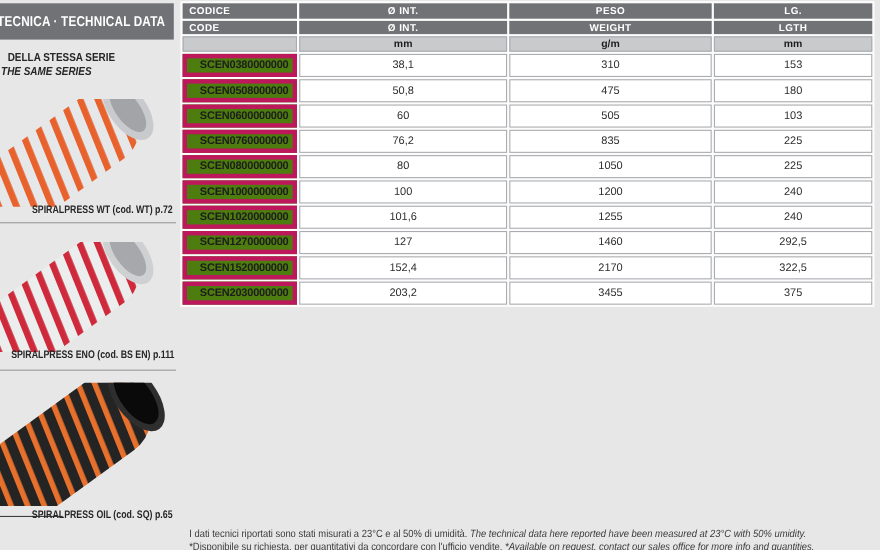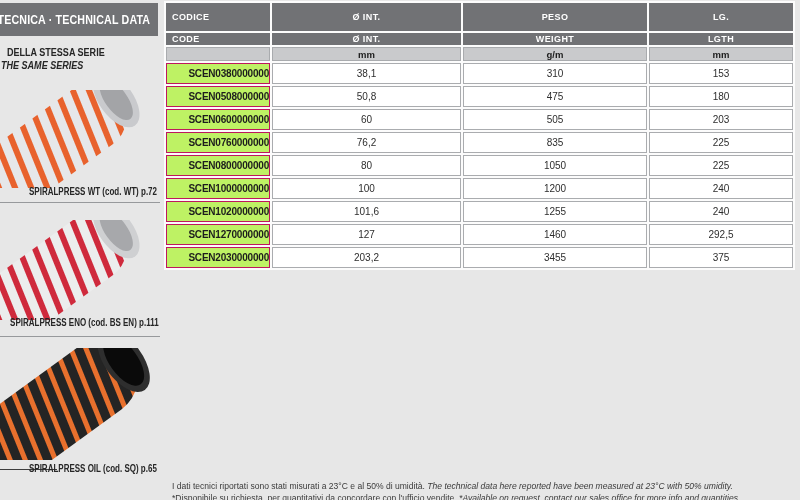--- a/index.html
+++ b/index.html
@@ -64,32 +64,32 @@
   table.tbl {
     border-collapse:separate; border-spacing:2px;
     background:#fcfcfc; table-layout:fixed;
   }
   col.c-code { width:104px; }
   col.c-diam { width:189px; }
   col.c-peso { width:184px; }
   col.c-lg   { width:144px; }
   th.dark {
     background:#717275; color:#fff; font-size:9px; font-weight:bold;
-    letter-spacing:0.4px; text-align:center; height:28px;
+    letter-spacing:0.4px; text-align:center; height:14px;
   }
   tr.hdr2 th.dark { height:12px; }
   th.dark.first { text-align:left; padding-left:6px; }
   th.unit {
     background:#c9cacc; color:#1d1d1d; font-size:9.5px; font-weight:bold;
     text-align:center; height:14px; border:1px solid #a9abae;margin-top:36px;
   }
   td.code {
-    background:#bef264; color:#1d1d1d; font-weight:bold; font-size:10px;
-    text-align:right; padding-left:8px; height:21px;
-    border:1px solid #be185d; letter-spacing:-0.2px; white-space:nowrap;
+    background:#4d7c0f; color:#1d1d1d; font-weight:bold; font-size:10px;
+    text-align:center; padding-left:8px; height:21px;
+    border:4px solid #be185d; letter-spacing:-0.2px; white-space:nowrap;
   }
   td.val {
     background:#ffffff; color:#2e2e2e; font-size:10px; text-align:center;
     height:21px; border:1px solid #aaacaf;
   }
 
   
   .footer {
     position:absolute; left:172px; top:480px; width:626px;
     font-size:9.5px; line-height:11.5px; color:#3b3b3b;
@@ -197,21 +197,21 @@
         <tr>
           <td class="code">SCEN0508000000</td>
           <td class="val">50,8</td>
           <td class="val">475</td>
           <td class="val">180</td>
         </tr>
         <tr>
           <td class="code">SCEN0600000000</td>
           <td class="val">60</td>
           <td class="val">505</td>
-          <td class="val">203</td>
+          <td class="val">103</td>
         </tr>
         <tr>
           <td class="code">SCEN0760000000</td>
           <td class="val">76,2</td>
           <td class="val">835</td>
           <td class="val">225</td>
         </tr>
         <tr>
           <td class="code">SCEN0800000000</td>
           <td class="val">80</td>
@@ -228,20 +228,26 @@
           <td class="code">SCEN1020000000</td>
           <td class="val">101,6</td>
           <td class="val">1255</td>
           <td class="val">240</td>
         </tr>
         <tr>
           <td class="code">SCEN1270000000</td>
           <td class="val">127</td>
           <td class="val">1460</td>
           <td class="val">292,5</td>
+        </tr>
+        <tr>
+          <td class="code">SCEN1520000000</td>
+          <td class="val">152,4</td>
+          <td class="val">2170</td>
+          <td class="val">322,5</td>
         </tr>
         <tr>
           <td class="code">SCEN2030000000</td>
           <td class="val">203,2</td>
           <td class="val">3455</td>
           <td class="val">375</td>
         </tr>
       </tbody>
   </table>
 </div>

